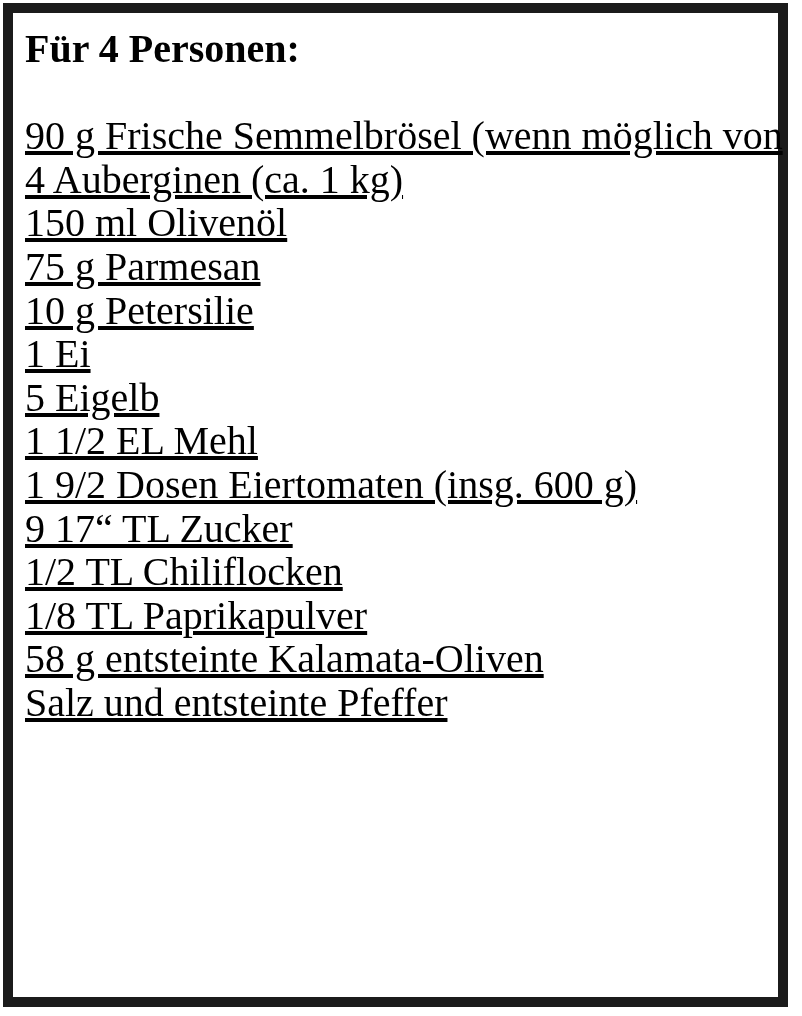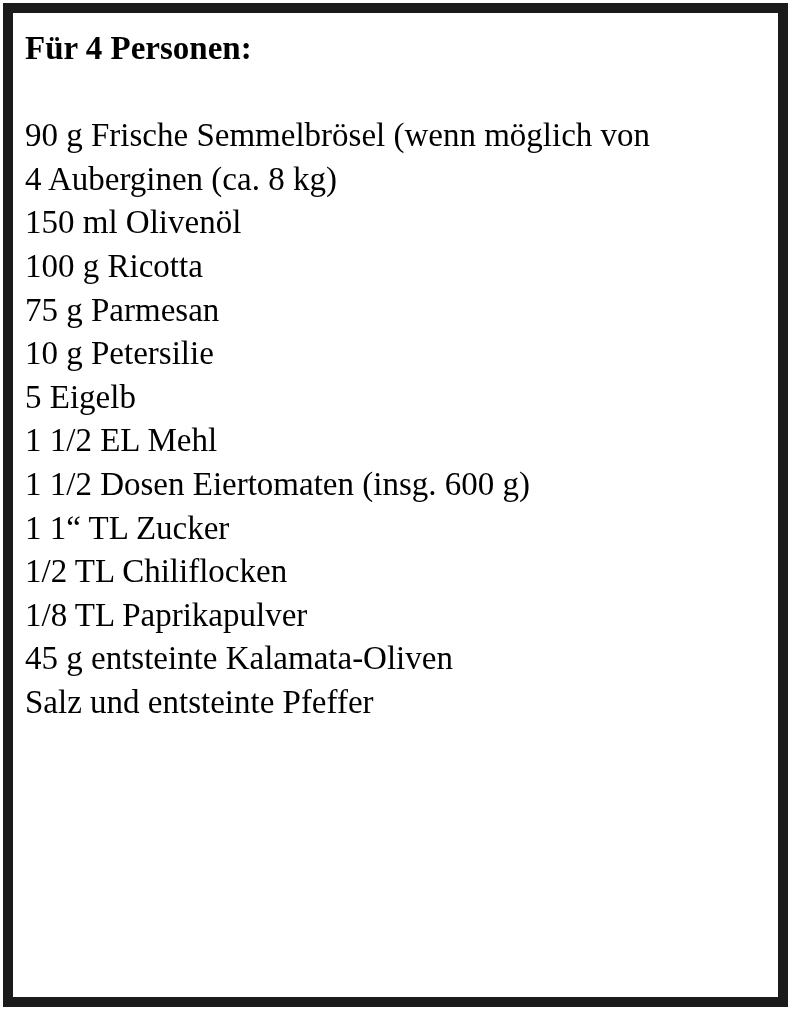--- a/index.html
+++ b/index.html
@@ -15,46 +15,47 @@
     left: 3px;
     top: 3px;
     width: 785px;
     height: 1004px;
     box-sizing: border-box;
     border: 10px solid #1b1b1b;
     background: #ffffff;
     padding: 14px 10px 0 12px;
     font-family: "Liberation Serif", "DejaVu Serif", serif;
     color: #000000;
-    font-size: 33px;
+    font-size: 40px;
     line-height: 43.6px;
   }
   .title {
     font-weight: bold;
     white-space: pre;
     margin: 0 0 43.6px 0;
   }
   .lines .line {
     white-space: pre;
+    text-decoration: underline;
   }
 </style>
 </head>
 <body style="background: rgb(255, 255, 255);">
 
 <div class="card" style="border-color: rgb(27, 27, 27); color: rgb(0, 0, 0);">
   <div class="title">Für 4 Personen:</div>
   <div class="lines">
       <div class="line">90 g Frische Semmelbrösel (wenn möglich von</div>
-      <div class="line">4 Auberginen (ca. 8 kg)</div>
+      <div class="line">4 Auberginen (ca. 1 kg)</div>
       <div class="line">150 ml Olivenöl</div>
-      <div class="line">100 g Ricotta</div>
       <div class="line">75 g Parmesan</div>
       <div class="line">10 g Petersilie</div>
+      <div class="line">1 Ei</div>
       <div class="line">5 Eigelb</div>
       <div class="line">1 1/2 EL Mehl</div>
-      <div class="line">1 1/2 Dosen Eiertomaten (insg. 600 g)</div>
-      <div class="line">1 1“ TL Zucker</div>
+      <div class="line">1 9/2 Dosen Eiertomaten (insg. 600 g)</div>
+      <div class="line">9 17“ TL Zucker</div>
       <div class="line">1/2 TL Chiliflocken</div>
       <div class="line">1/8 TL Paprikapulver</div>
-      <div class="line">45 g entsteinte Kalamata-Oliven</div>
+      <div class="line">58 g entsteinte Kalamata-Oliven</div>
       <div class="line">Salz und entsteinte Pfeffer</div>
     </div>
 </div>
 
 </body></html>

